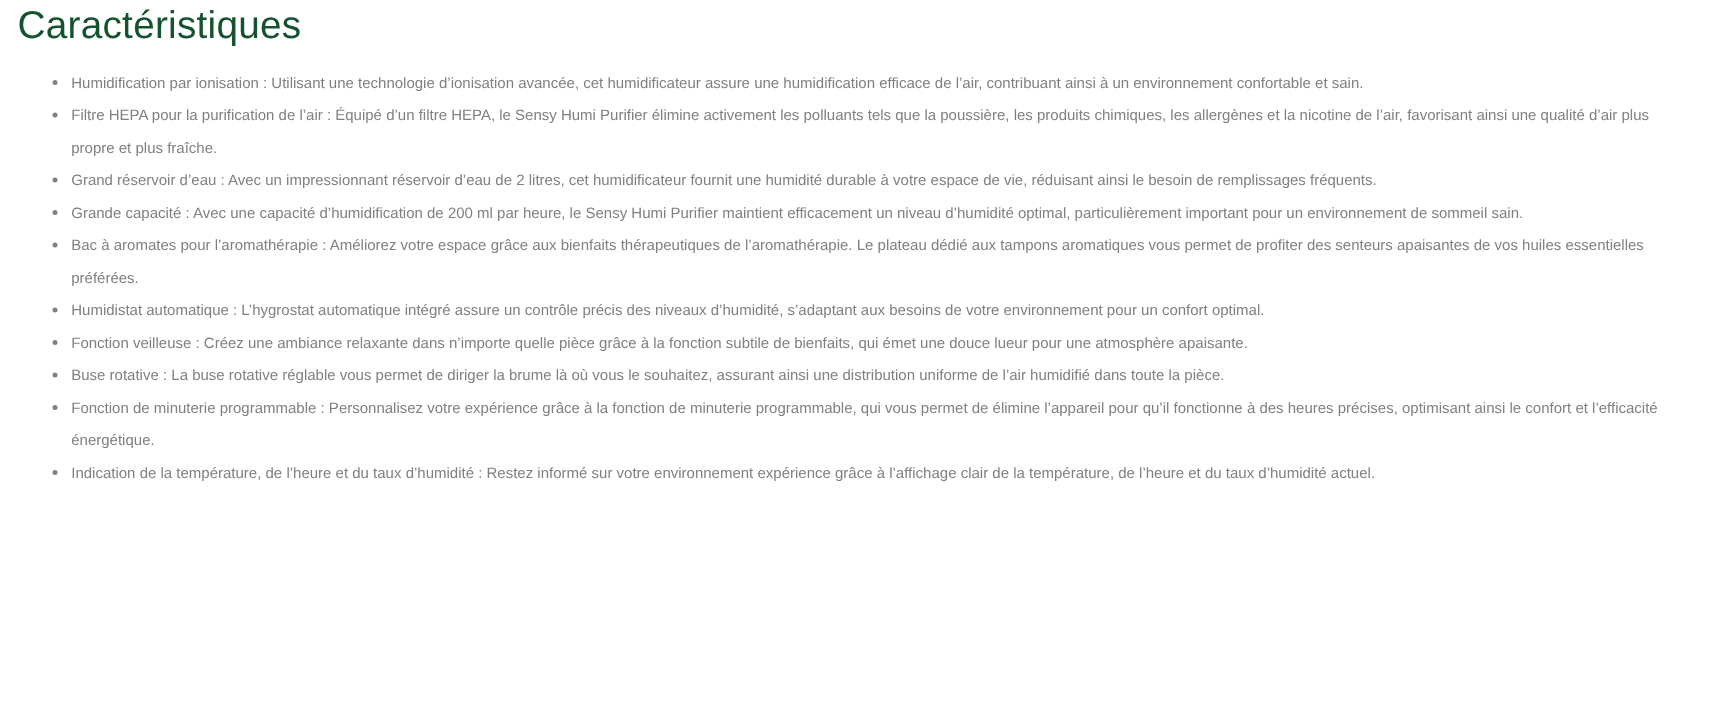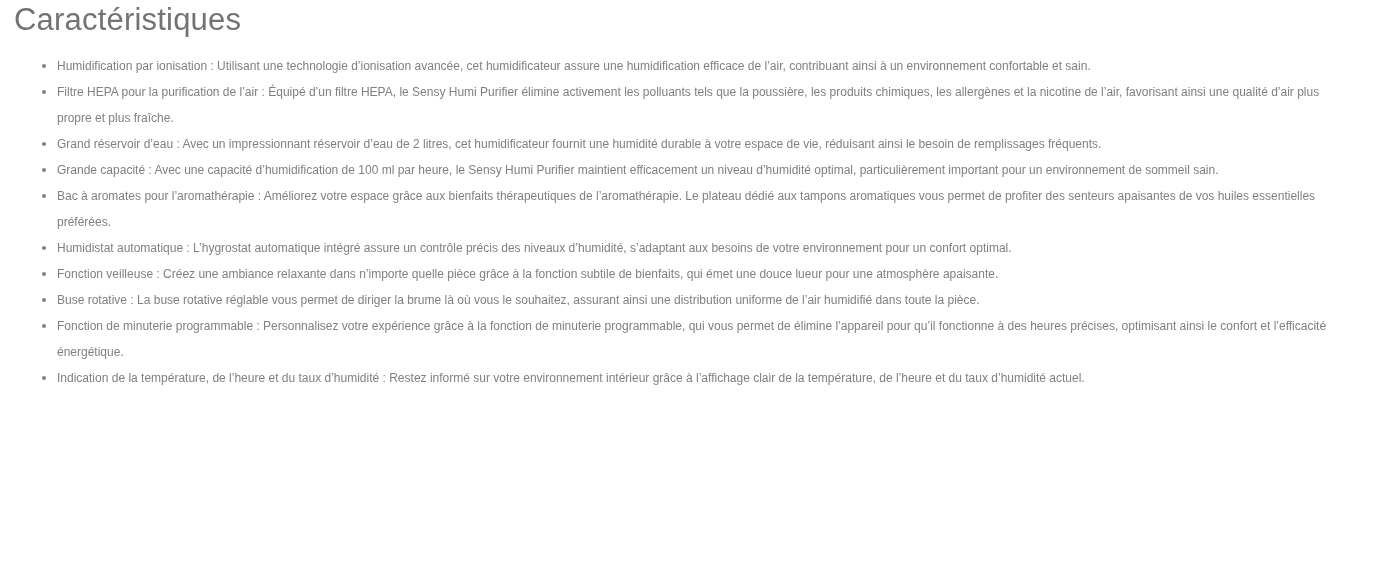--- a/index.html
+++ b/index.html
@@ -14,21 +14,21 @@
     box-sizing: border-box;
     overflow: hidden;
     background: #ffffff;
   }
   .section-title {
     margin: 0;
     padding: 2px 0 0 14px;
     font-size: 31px;
     font-weight: 400;
     letter-spacing: 0.2px;
-    color: #737373;
+    color: #14532d;
     line-height: 1.15;
   }
   .features-list {
     margin: 15px 0 0 0;
     padding: 0 16px 0 57px;
     list-style: disc outside;
     color: #808080;
     font-size: 12px;
     line-height: 26px;
   }
@@ -43,21 +43,21 @@
 </style>
 </head>
 <body>
 
 <div class="page">
   <h2 class="section-title">Caractéristiques</h2>
   <ul class="features-list" id="features-list">
       <li>Humidification par ionisation : Utilisant une technologie d’ionisation avancée, cet humidificateur assure une humidification efficace de l’air, contribuant ainsi à un environnement confortable et sain.</li>
       <li>Filtre HEPA pour la purification de l’air : Équipé d’un filtre HEPA, le Sensy Humi Purifier élimine activement les polluants tels que la poussière, les produits chimiques, les allergènes et la nicotine de l’air, favorisant ainsi une qualité d’air plus propre et plus fraîche.</li>
       <li>Grand réservoir d’eau : Avec un impressionnant réservoir d’eau de 2 litres, cet humidificateur fournit une humidité durable à votre espace de vie, réduisant ainsi le besoin de remplissages fréquents.</li>
-      <li>Grande capacité : Avec une capacité d’humidification de 100 ml par heure, le Sensy Humi Purifier maintient efficacement un niveau d’humidité optimal, particulièrement important pour un environnement de sommeil sain.</li>
+      <li>Grande capacité : Avec une capacité d’humidification de 200 ml par heure, le Sensy Humi Purifier maintient efficacement un niveau d’humidité optimal, particulièrement important pour un environnement de sommeil sain.</li>
       <li>Bac à aromates pour l’aromathérapie : Améliorez votre espace grâce aux bienfaits thérapeutiques de l’aromathérapie. Le plateau dédié aux tampons aromatiques vous permet de profiter des senteurs apaisantes de vos huiles essentielles préférées.</li>
       <li>Humidistat automatique : L’hygrostat automatique intégré assure un contrôle précis des niveaux d’humidité, s’adaptant aux besoins de votre environnement pour un confort optimal.</li>
       <li>Fonction veilleuse : Créez une ambiance relaxante dans n’importe quelle pièce grâce à la fonction subtile de bienfaits, qui émet une douce lueur pour une atmosphère apaisante.</li>
       <li>Buse rotative : La buse rotative réglable vous permet de diriger la brume là où vous le souhaitez, assurant ainsi une distribution uniforme de l’air humidifié dans toute la pièce.</li>
       <li>Fonction de minuterie programmable : Personnalisez votre expérience grâce à la fonction de minuterie programmable, qui vous permet de élimine l’appareil pour qu’il fonctionne à des heures précises, optimisant ainsi le confort et l’efficacité énergétique.</li>
-      <li>Indication de la température, de l’heure et du taux d’humidité : Restez informé sur votre environnement intérieur grâce à l’affichage clair de la température, de l’heure et du taux d’humidité actuel.</li>
+      <li>Indication de la température, de l’heure et du taux d’humidité : Restez informé sur votre environnement expérience grâce à l’affichage clair de la température, de l’heure et du taux d’humidité actuel.</li>
     </ul>
 </div>
 
 </body></html>

